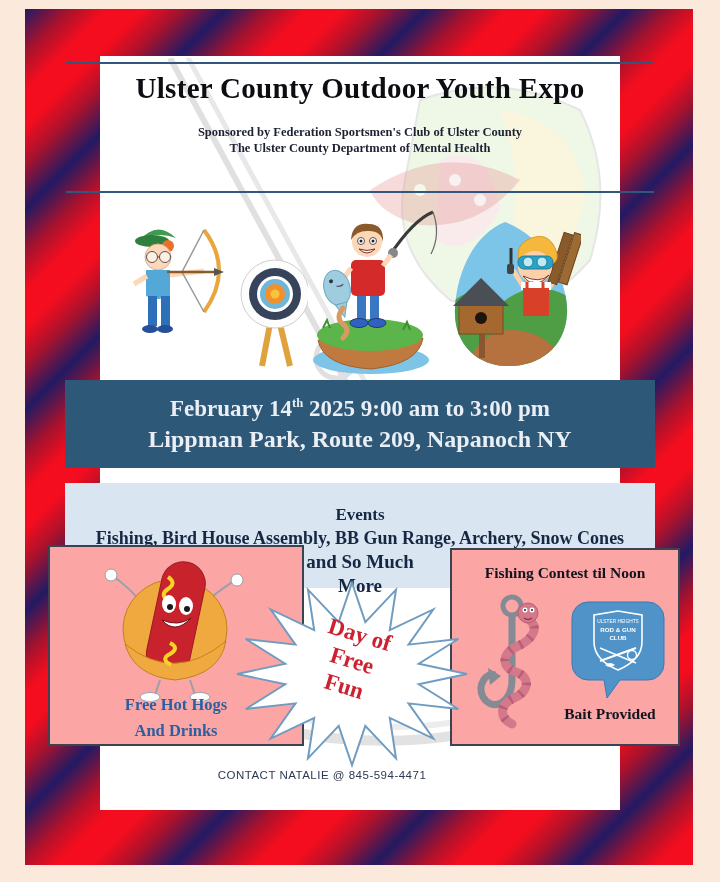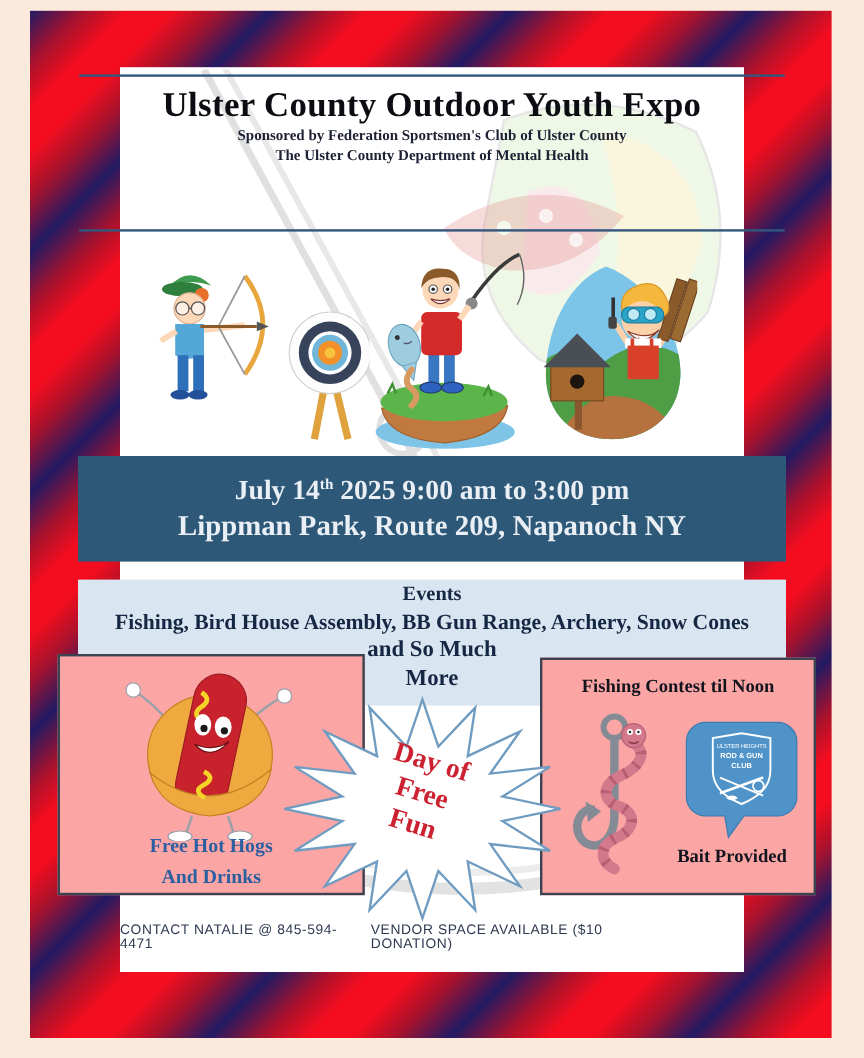--- a/index.html
+++ b/index.html
@@ -18,32 +18,32 @@
   .sheet{position:absolute;left:100px;top:56px;width:520px;height:754px;
          background:var(--sheet-bg,#fff);z-index:1;}
   .wm{position:absolute;z-index:2;pointer-events:none;}
   .rule{position:absolute;left:66px;width:588px;height:2px;
         background:var(--rule-navy,#33567d);z-index:3;}
   .rule-top{top:62px;} .rule-mid{top:191px;}
   .header{position:absolute;left:100px;top:72px;width:520px;text-align:center;z-index:4;}
   .title{margin:0;font-size:29px;font-weight:bold;letter-spacing:.3px;
          color:var(--title-ink,#0c0d12);}
   .sponsor{margin:0;font-size:12.5px;font-weight:bold;color:var(--sponsor-ink,#1d2133);line-height:15.5px;}
-  .sponsor:first-of-type{margin-top:1px;}
+  .sponsor:first-of-type{margin-top:20px;}
   .cartoon{position:absolute;z-index:4;}
   .banner{position:absolute;left:65px;top:380px;width:590px;height:88px;
           background:var(--banner-bg,#2e5878);z-index:5;display:flex;flex-direction:column;
           justify-content:center;align-items:center;gap:4px;}
   .banner div{color:var(--banner-ink,#e9eff5);font-weight:bold;}
   .banner .l1{font-size:23px;} .banner .l1 sup{font-size:.55em;}
   .banner .l2{font-size:24px;}
   .events{position:absolute;left:65px;top:483px;width:590px;height:105px;
           background:var(--events-bg,#d9e5f1);z-index:5;text-align:center;
           color:var(--events-ink,#152742);font-weight:bold;}
-  .events .eh{font-size:17px;margin-top:2px;}
+  .events .eh{font-size:17px;margin-top:22px;}
   .events .e1{font-size:18px;white-space:nowrap;margin-top:3px;}
   .events .e2,.events .e3{font-size:19px;margin-top:2px;}
   .wbox{position:absolute;background:#fca5a5;border:2px solid var(--box-border,#3c4350);z-index:6;}
   .food-box{left:48px;top:545px;width:252px;height:197px;}
   .food-box .ft{position:absolute;width:100%;text-align:center;font-size:16.5px;
                 font-weight:bold;color:var(--food-ink,#2b5fa0);}
   .fish-box{left:450px;top:548px;width:226px;height:194px;}
   .fish-box .fbt{position:absolute;top:14px;width:100%;text-align:center;
                  font-size:15.5px;font-weight:bold;color:var(--fishing-ink,#12151e);}
   .fish-box .fbn{position:absolute;left:96px;top:155px;width:124px;text-align:center;
@@ -194,21 +194,21 @@
       <path d="M80,58 Q92,73 106,57 Q97,66 80,58 Z" fill="#fff" stroke="#8a3a2a"></path>
       <path d="M88,64 q5,6 10,1" fill="none" stroke="#c53b2a" stroke-width="3"></path>
       <rect x="78" y="64" width="30" height="8" fill="#fff"></rect>
       <line x1="84" y1="64" x2="84" y2="72" stroke="#d8402a" stroke-width="3"></line>
       <line x1="100" y1="64" x2="100" y2="72" stroke="#d8402a" stroke-width="3"></line>
       <rect x="80" y="70" width="26" height="28" fill="#d8402a"></rect>
     </g>
   </svg>
 
   <div class="banner">
-    <div class="l1"><span>July 14</span><sup>th</sup><span> 2025 9:00 am to 3:00 pm</span></div>
+    <div class="l1"><span>February 14</span><sup>th</sup><span> 2025 9:00 am to 3:00 pm</span></div>
     <div class="l2">Lippman Park, Route 209, Napanoch NY</div>
   </div>
 
   <div class="events">
     <div class="eh">Events</div>
     <div class="e1">Fishing, Bird House Assembly, BB Gun Range, Archery, Snow Cones</div>
     <div class="e2">and So Much</div>
     <div class="e3">More</div>
   </div>
 
@@ -275,16 +275,15 @@
     </svg>
     <div class="burst-text">
       <div>Day of</div>
       <div>Free</div>
       <div>Fun</div>
     </div>
   </div>
 
   <div class="footer">
     <span>CONTACT NATALIE @ 845-594-4471</span>
-    <span>VENDOR SPACE AVAILABLE ($10 DONATION)</span>
   </div>
 
 </div>
 
 </body></html>

